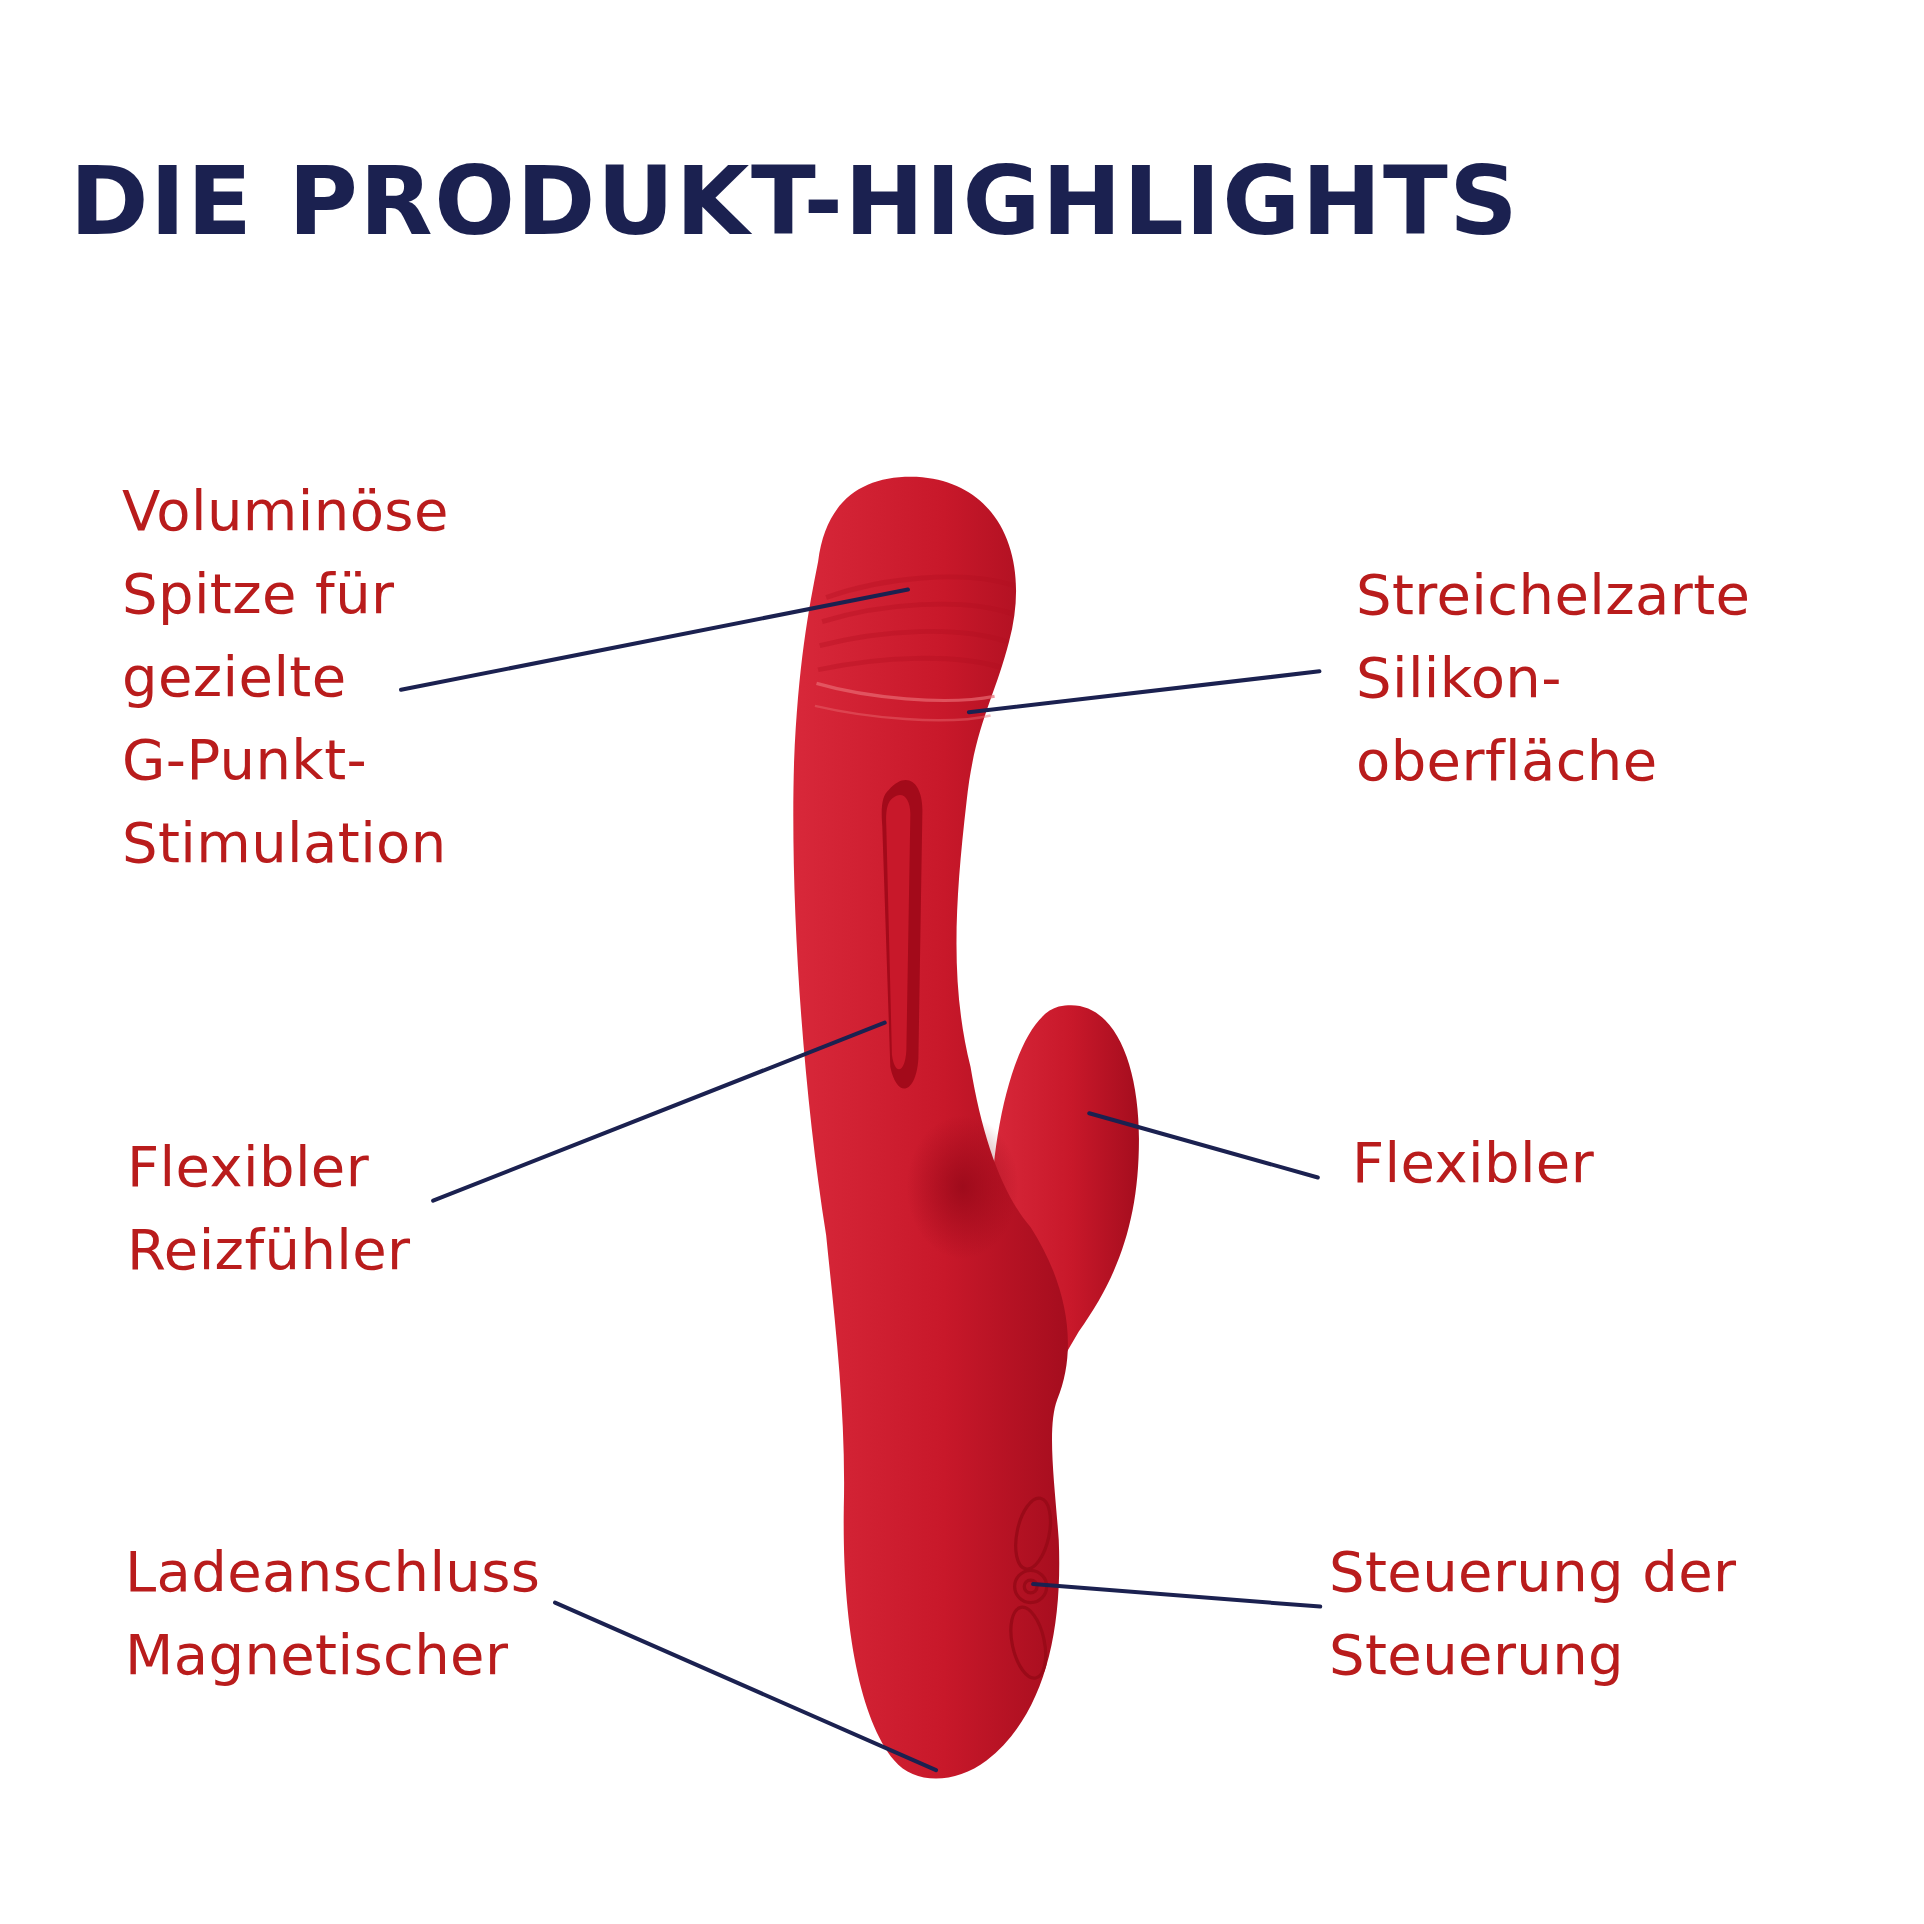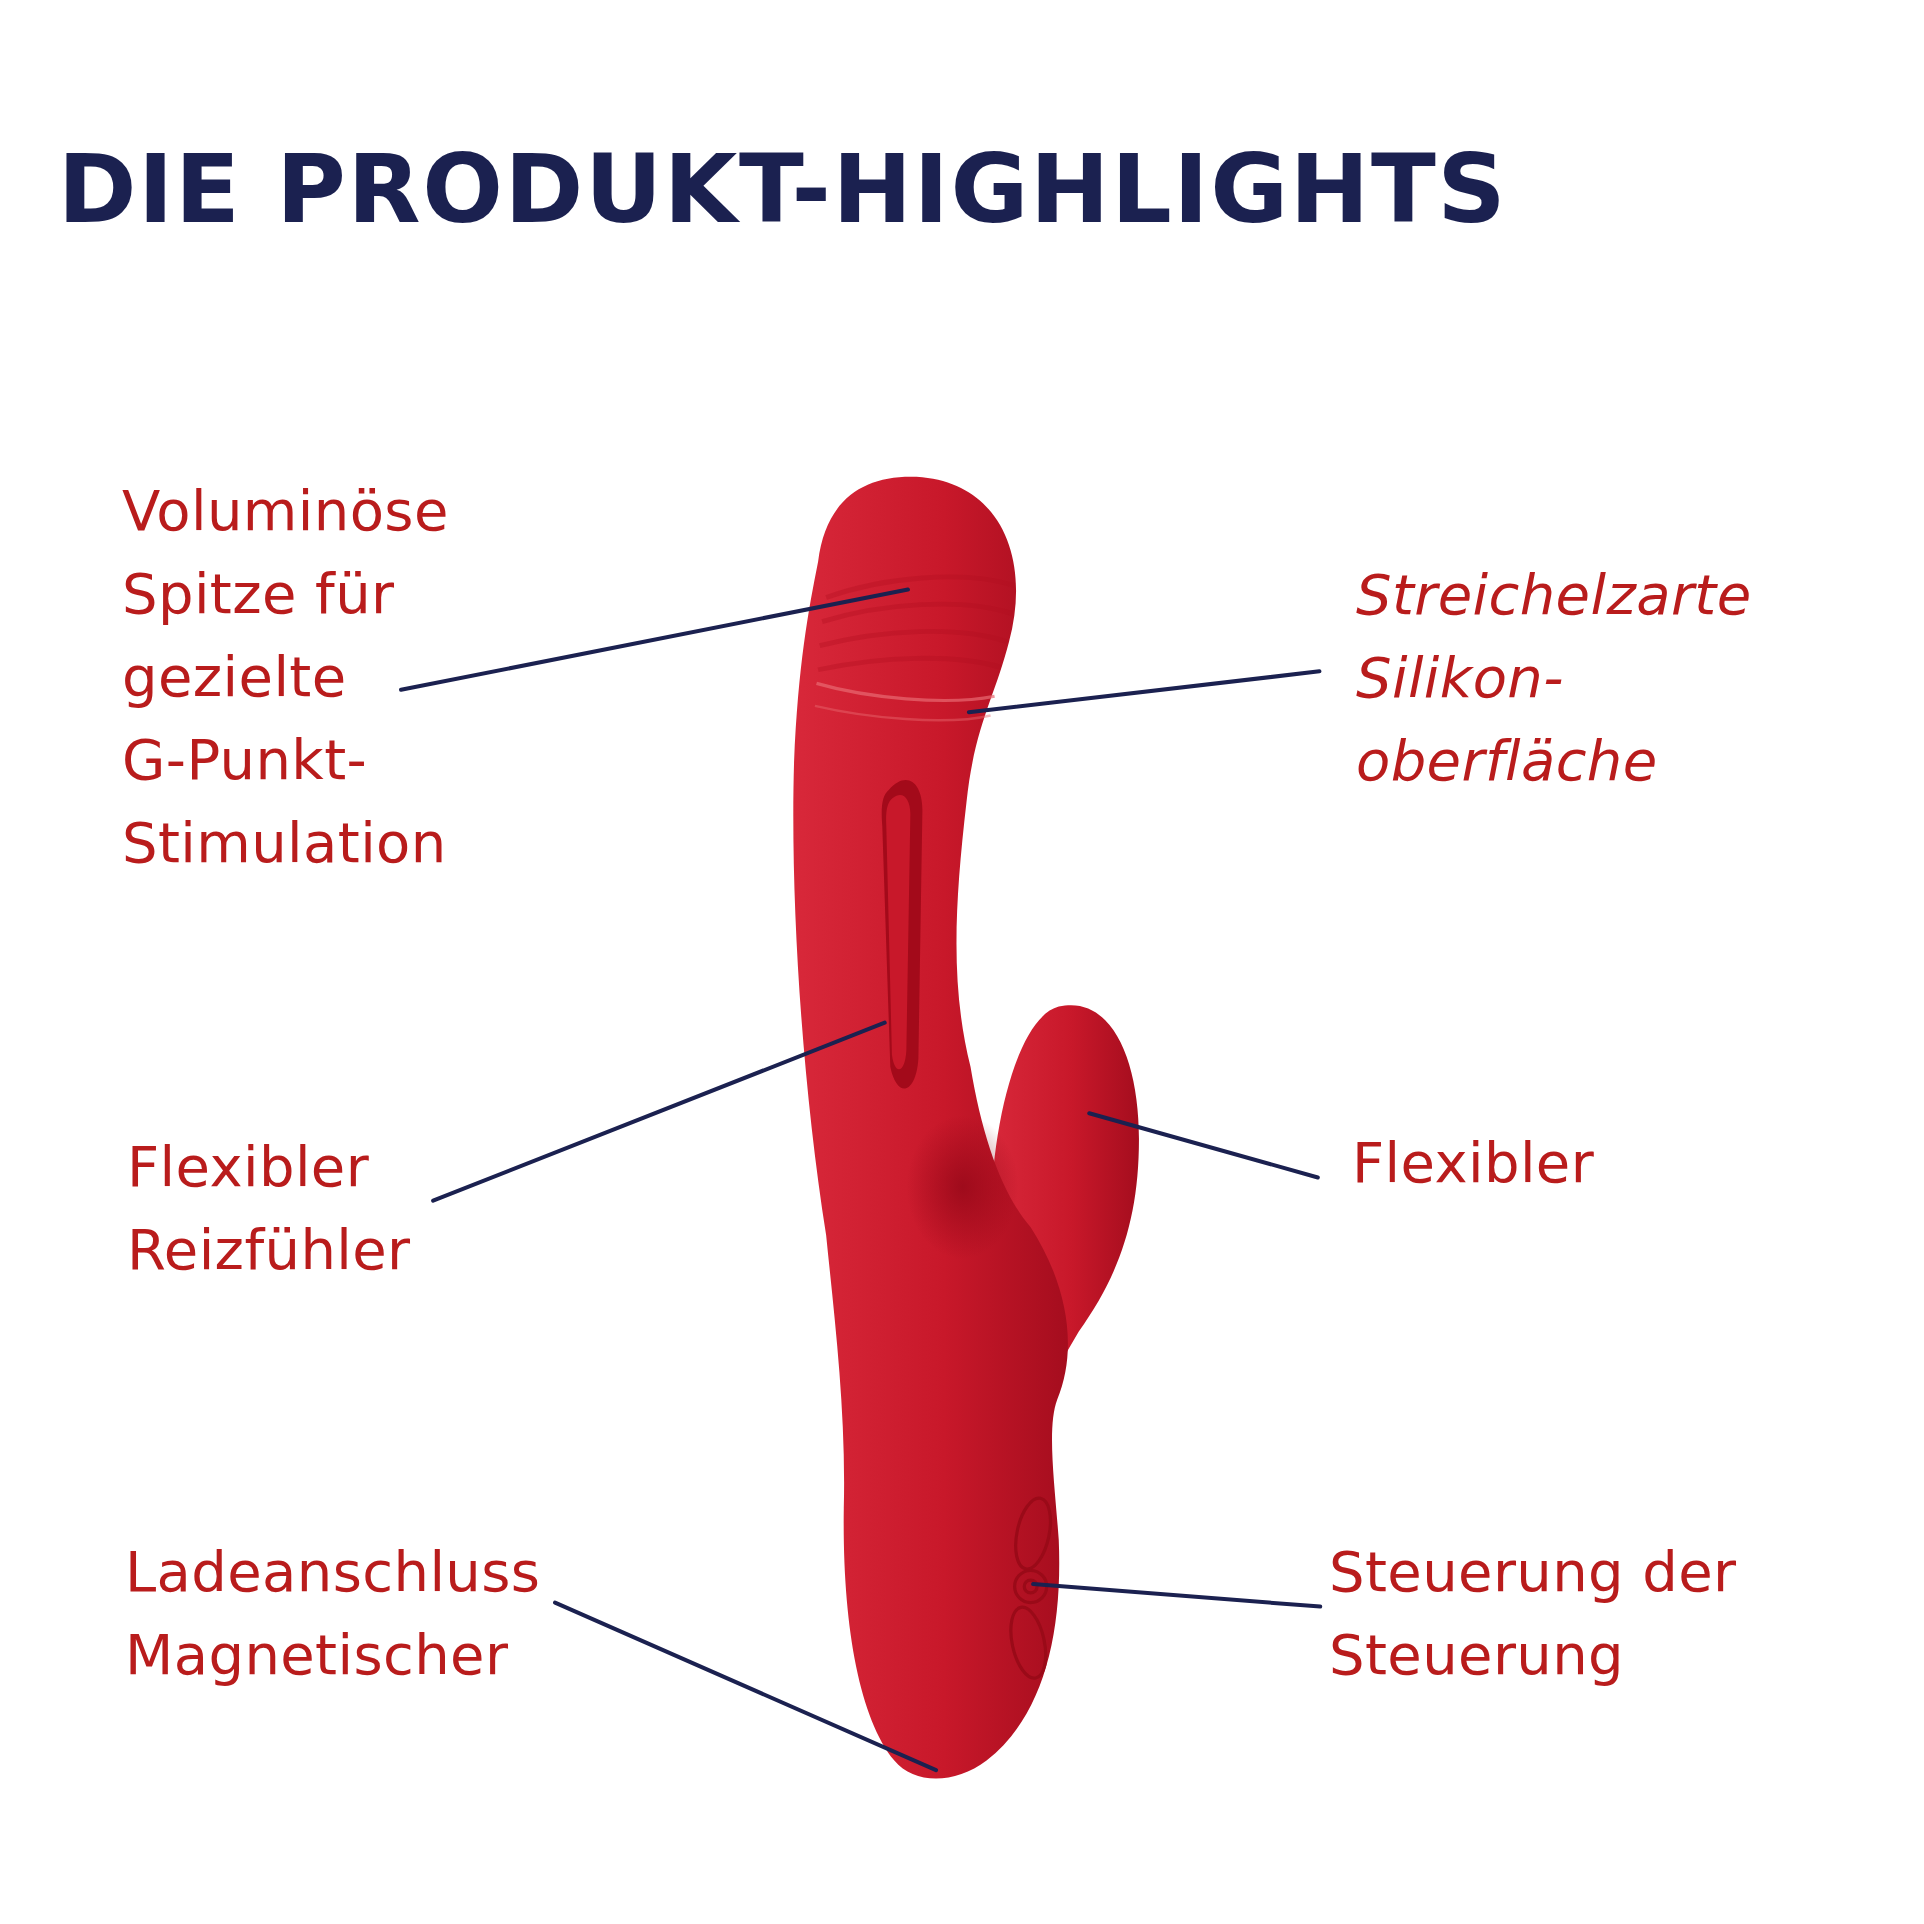--- a/index.html
+++ b/index.html
@@ -20,41 +20,41 @@
       left: 0;
       top: 128px;
       width: 1565px;
       text-align: center;
       font-family: "DejaVu Sans", sans-serif;
       font-weight: bold;
       font-size: 95px;
       line-height: 122px;
       letter-spacing: 1.6px;
       color: #1b2150;
-      margin: 0;
+      margin: 12px;
     }
     .title span { display: block; }
     .illustration {
       position: absolute;
       left: 0;
       top: 0;
       width: 1925px;
       height: 1925px;
     }
     .callout {
       position: absolute;
       font-family: "DejaVu Sans", sans-serif;
       font-size: 56px;
       line-height: 83px;
       color: #b91c1c;
       letter-spacing: 0.4px;
     }
     .callout span { display: block; white-space: nowrap; }
     #callout-tip      { left: 122px;  top: 469px; }
-    #callout-surface  { left: 1356px; top: 553px; font-style: italic; }
+    #callout-surface  { left: 1356px; top: 553px; }
     #callout-feeler   { left: 127px;  top: 1125px; }
     #callout-clit     { left: 1352px; top: 1121px; }
     #callout-charging { left: 125px;  top: 1530px; }
     #callout-controls { left: 1329px; top: 1530px; }
   </style>
 </head>
 <body>
 
 <h1 class="title">
   <span>DIE PRODUKT-HIGHLIGHTS</span>

